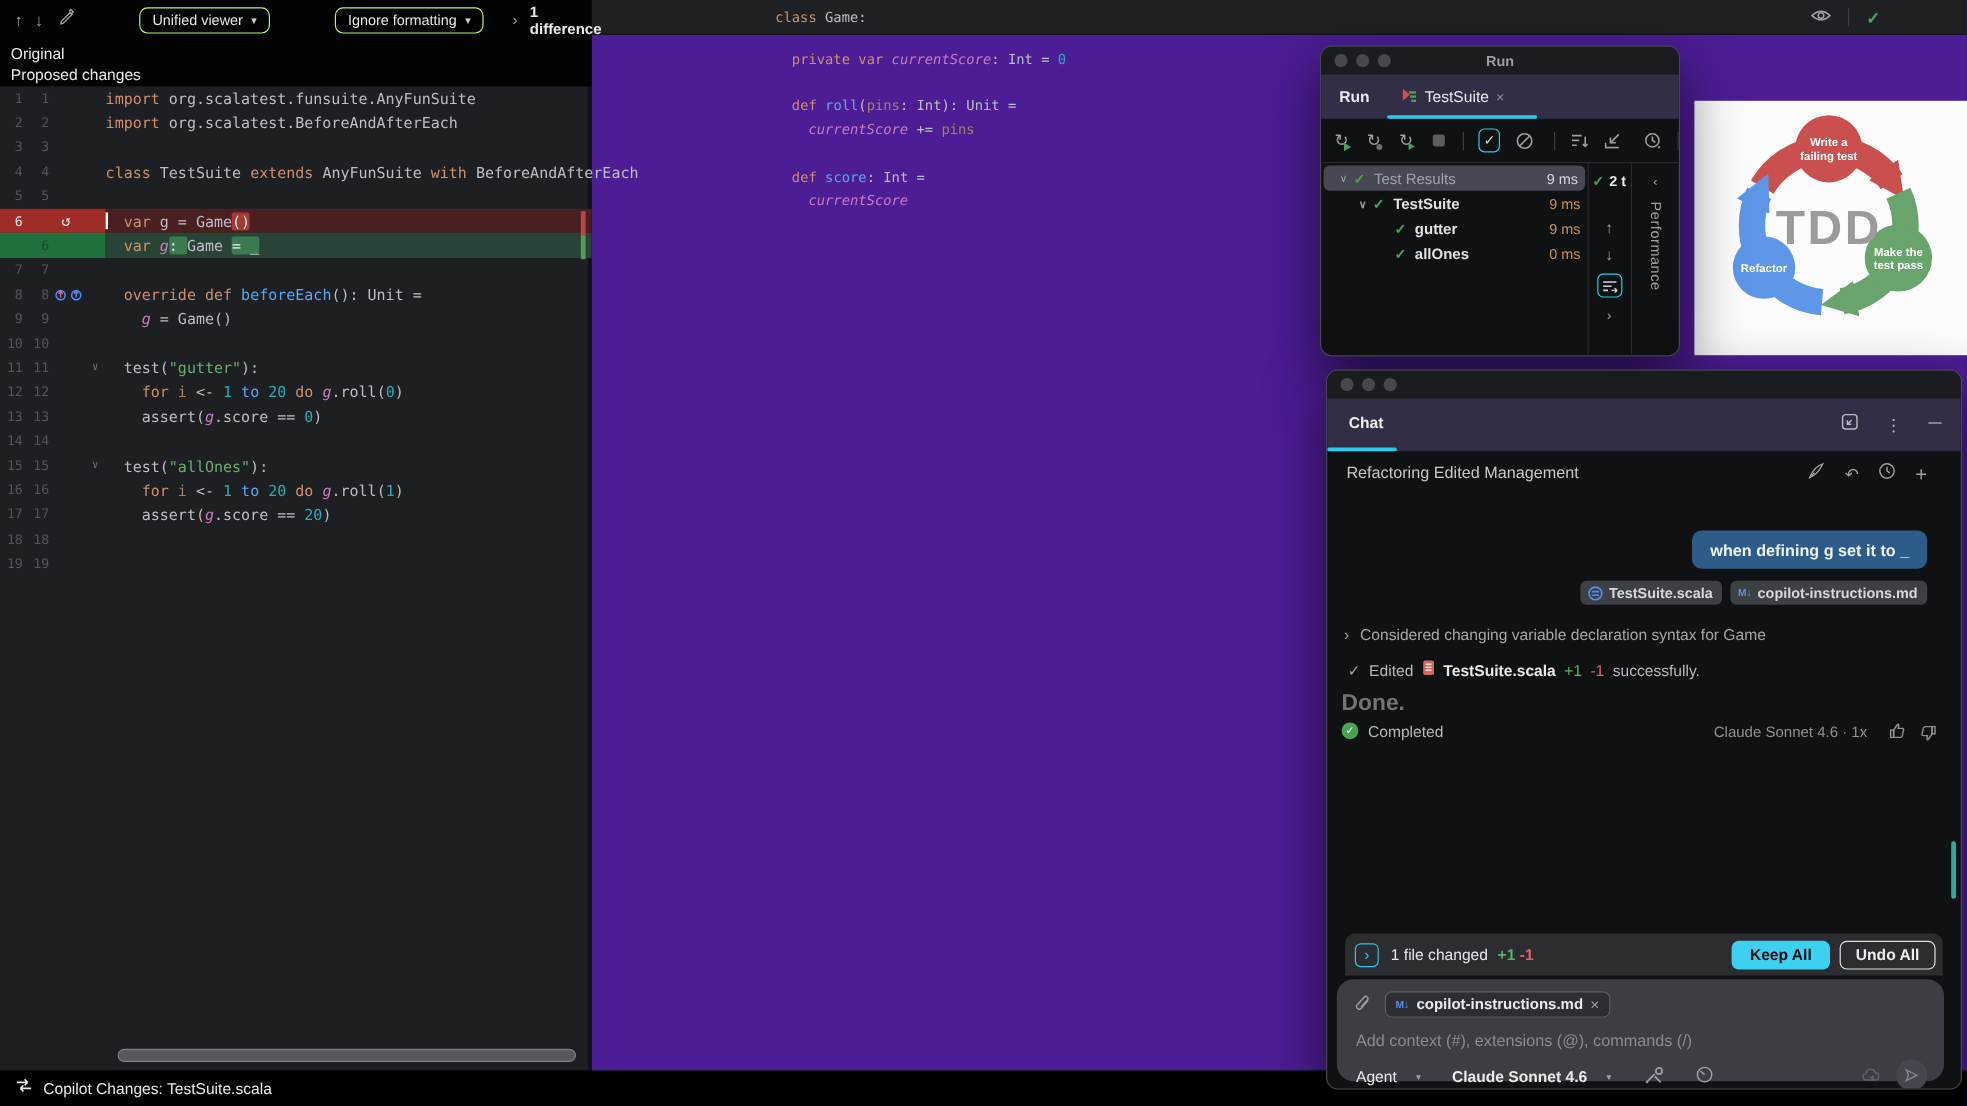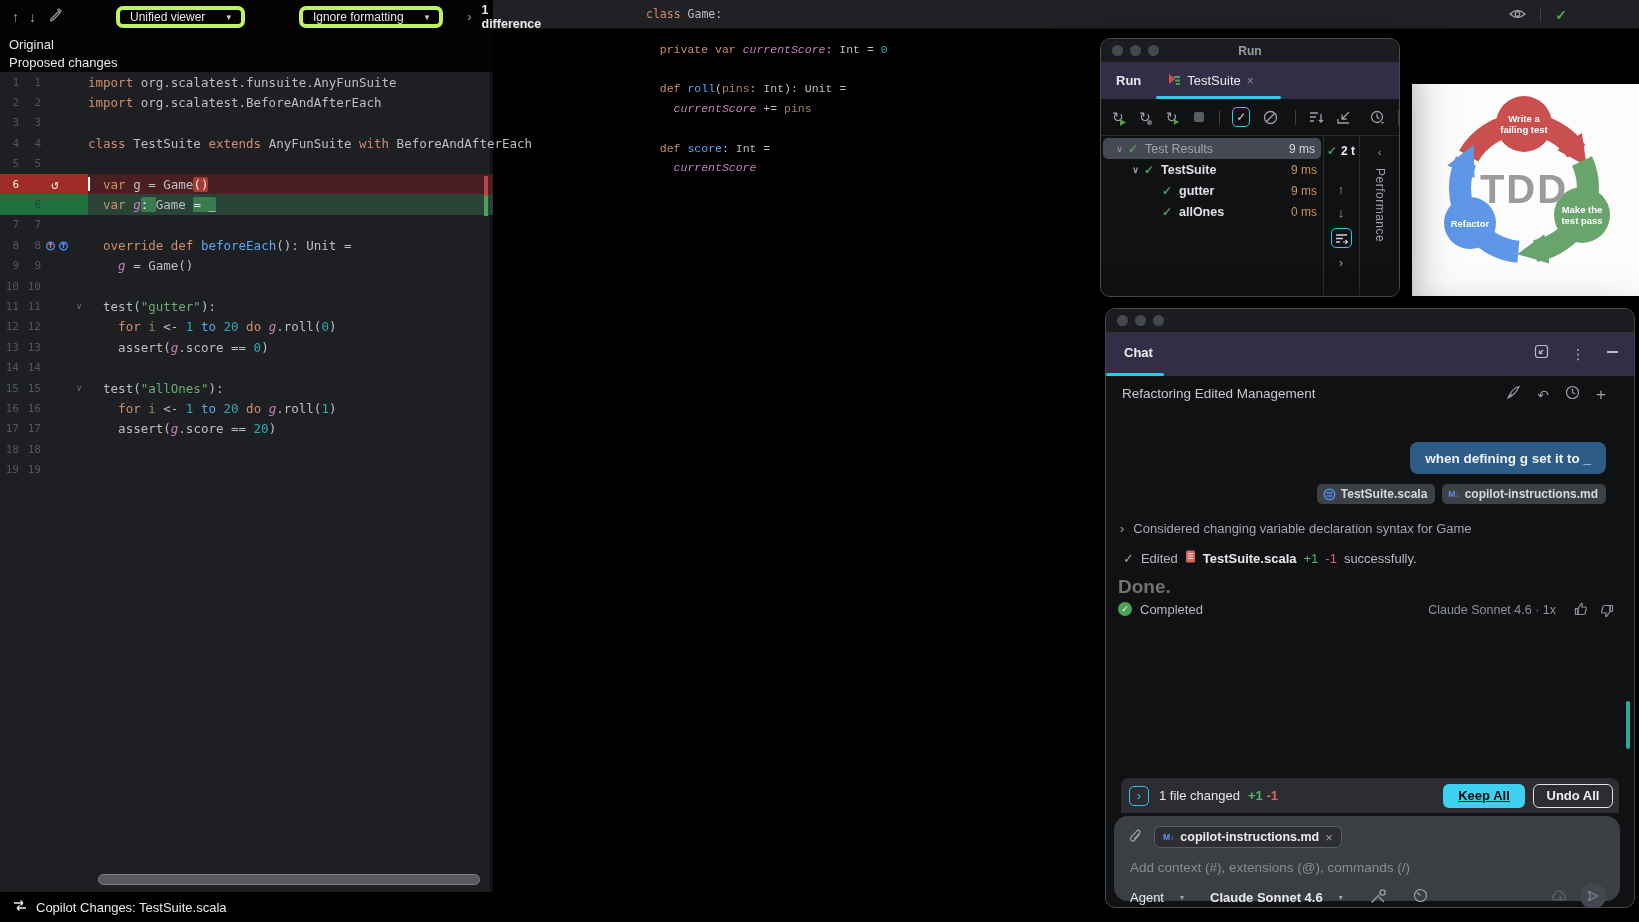--- a/index.html
+++ b/index.html
@@ -9,34 +9,34 @@
   .abs { position:absolute; }
 
   
   .tk-kw{color:#cf8e6d;} .tk-pl{color:#bcbec4;} .tk-fn{color:#56a8f5;}
   .tk-str{color:#6aab73;} .tk-num{color:#2aacb8;}
   .tk-fld{color:#c77dbb;font-style:italic;} .tk-prm{color:#a1825f;}
   .tk-chipd{color:#e8e9eb;background:#a33b33;border-radius:2px;}
   .tk-chipa{color:#e8e9eb;background:#3c7a50;border-radius:2px;}
 
   
-  #editor-pane{left:493px;top:0;width:1146px;height:922px;background:#000000;}
+  #editor-pane{left:493px;top:0;width:1146px;height:922px;background:#4c1d95;}
   #top-strip{left:0;top:0;width:1146px;height:29px;background:#1f2124;border-bottom:1px solid #121316;}
   #sticky-line{left:153px;top:5px;font-size:11.5px;line-height:19px;white-space:pre;}
-  #editor-body{left:153px;top:40px;font-size:11.5px;line-height:19.7px;white-space:pre;font-family:Liberation Mono, monospace;}
+  #editor-body{left:153px;top:40px;font-size:11.5px;line-height:19.7px;white-space:pre;}
   .strip-icons{right:72px;top:4px;display:flex;align-items:center;gap:14px;height:21px;}
   .vdiv{width:1px;height:15px;background:#3c3e43;}
   .green-check{color:#4fa65a;font-size:14px;font-weight:bold;}
 
   
   #diff-pane{left:0;top:0;width:493px;height:922px;background:#1e1f22;border-right:3px solid #101113;}
   #diff-header{left:0;top:0;width:493px;height:72px;background:#030303;}
   #diff-toolbar{left:0;top:0;width:493px;height:33px;display:flex;align-items:center;gap:10px;padding-left:12px;}
   .tb-ic{color:#9da0a6;font-size:14px;line-height:1;}
-  .pill{display:flex;align-items:center;gap:21px;height:22px;padding:0 10px;border:4px solid #bef264;
+  .pill{display:flex;align-items:center;gap:7px;height:22px;padding:0 10px;border:1px solid #bef264;
         border-radius:7px;color:#e3e5e9;font-size:12px;white-space:nowrap;margin-left:34px;}
   .caret-down{font-size:9px;color:#cfd2d6;}
   #diff-diffcount{color:#e8e9eb;font-size:12.5px;font-weight:600;}
   .diff-label{position:absolute;left:9px;color:#e6e8ec;font-size:13px;}
   #diff-code{left:0;top:72px;width:493px;}
   .d-row{display:flex;height:20.4px;align-items:center;font-size:12.5px;font-family:"DejaVu Sans Mono",monospace;}
   .d-gutter{display:flex;align-items:center;width:88px;height:100%;flex:none;}
   .d-n1,.d-n2{width:19px;text-align:right;font-size:11px;color:#51565e;flex:none;}
   .d-n2{margin-left:3px;}
   .d-gic{flex:1;display:flex;align-items:center;padding-left:4px;gap:2px;height:100%;}
@@ -115,21 +115,21 @@
   #completed-row{position:absolute;left:12px;top:292px;right:0;height:18px;}
   .comp-circle{position:absolute;left:0;top:1px;width:14px;height:14px;border-radius:50%;background:#4aa355;color:#fff;font-size:9px;display:flex;align-items:center;justify-content:center;}
   #completed-text{position:absolute;left:22px;top:1px;color:#b4b7bd;font-size:13px;}
   #model-info{position:absolute;right:78px;top:2px;color:#8d9096;font-size:12.5px;}
   #thumb-up{position:absolute;right:46px;top:1px;} #thumb-down{position:absolute;right:20px;top:3px;}
   #chat-scrollbar{position:absolute;right:4px;top:392px;width:4px;height:48px;background:#2fa89e;border-radius:2px;}
   #changes-bar{position:absolute;left:15px;right:15px;top:469px;height:35px;background:#2b2d31;border-radius:8px 8px 0 0;display:flex;align-items:center;}
   #changes-chev{width:20px;height:20px;border:1.5px solid #2ec3e9;border-radius:5px;color:#2ec3e9;display:flex;align-items:center;justify-content:center;font-size:13px;margin-left:8px;}
   #changes-summary{color:#e6e8ec;font-size:13px;margin-left:10px;}
   #changes-counts{margin-left:8px;font-size:13px;font-weight:600;}
-  #keep-all{position:absolute;right:94px;width:82px;height:24px;background:#3ed0f0;border-radius:6px;color:#0b0b0d;font-size:13px;font-weight:bold;display:flex;align-items:center;justify-content:center;text-decoration:underline;}
+  #keep-all{position:absolute;right:94px;width:82px;height:24px;background:#3ed0f0;border-radius:6px;color:#0b0b0d;font-size:13px;font-weight:bold;display:flex;align-items:center;justify-content:center;}
   #undo-all{position:absolute;right:6px;width:80px;height:24px;border:1.5px solid #dfe1e5;border-radius:6px;color:#eceef1;font-size:13px;font-weight:bold;display:flex;align-items:center;justify-content:center;}
   #input-box{position:absolute;left:8px;right:14px;top:507px;height:85px;background:#3b3e43;border-radius:14px;}
   #input-chip{position:absolute;left:40px;top:10px;height:22px;border:1px solid #595c62;background:#2c2e32;border-radius:6px;display:flex;align-items:center;gap:6px;padding:0 8px;color:#e8eaed;font-size:12.5px;font-weight:bold;}
   #input-chip .x{color:#9da0a6;font-weight:400;font-size:13px;}
   #input-placeholder{position:absolute;left:16px;top:44px;color:#898c92;font-size:13.5px;}
   #agent-row{position:absolute;left:16px;top:70px;right:12px;height:22px;display:flex;align-items:center;gap:16px;color:#e8eaed;font-size:13px;}
   #model-select{font-weight:bold;margin-left:10px;}
   .mini-caret{font-size:8px;color:#9da0a6;}
   #send-circle{position:absolute;right:2px;top:-3px;width:26px;height:26px;border-radius:50%;background:#44474d;display:flex;align-items:center;justify-content:center;}
   .md-ic{color:#5692f0;font-size:8.5px;font-weight:bold;letter-spacing:0;}

